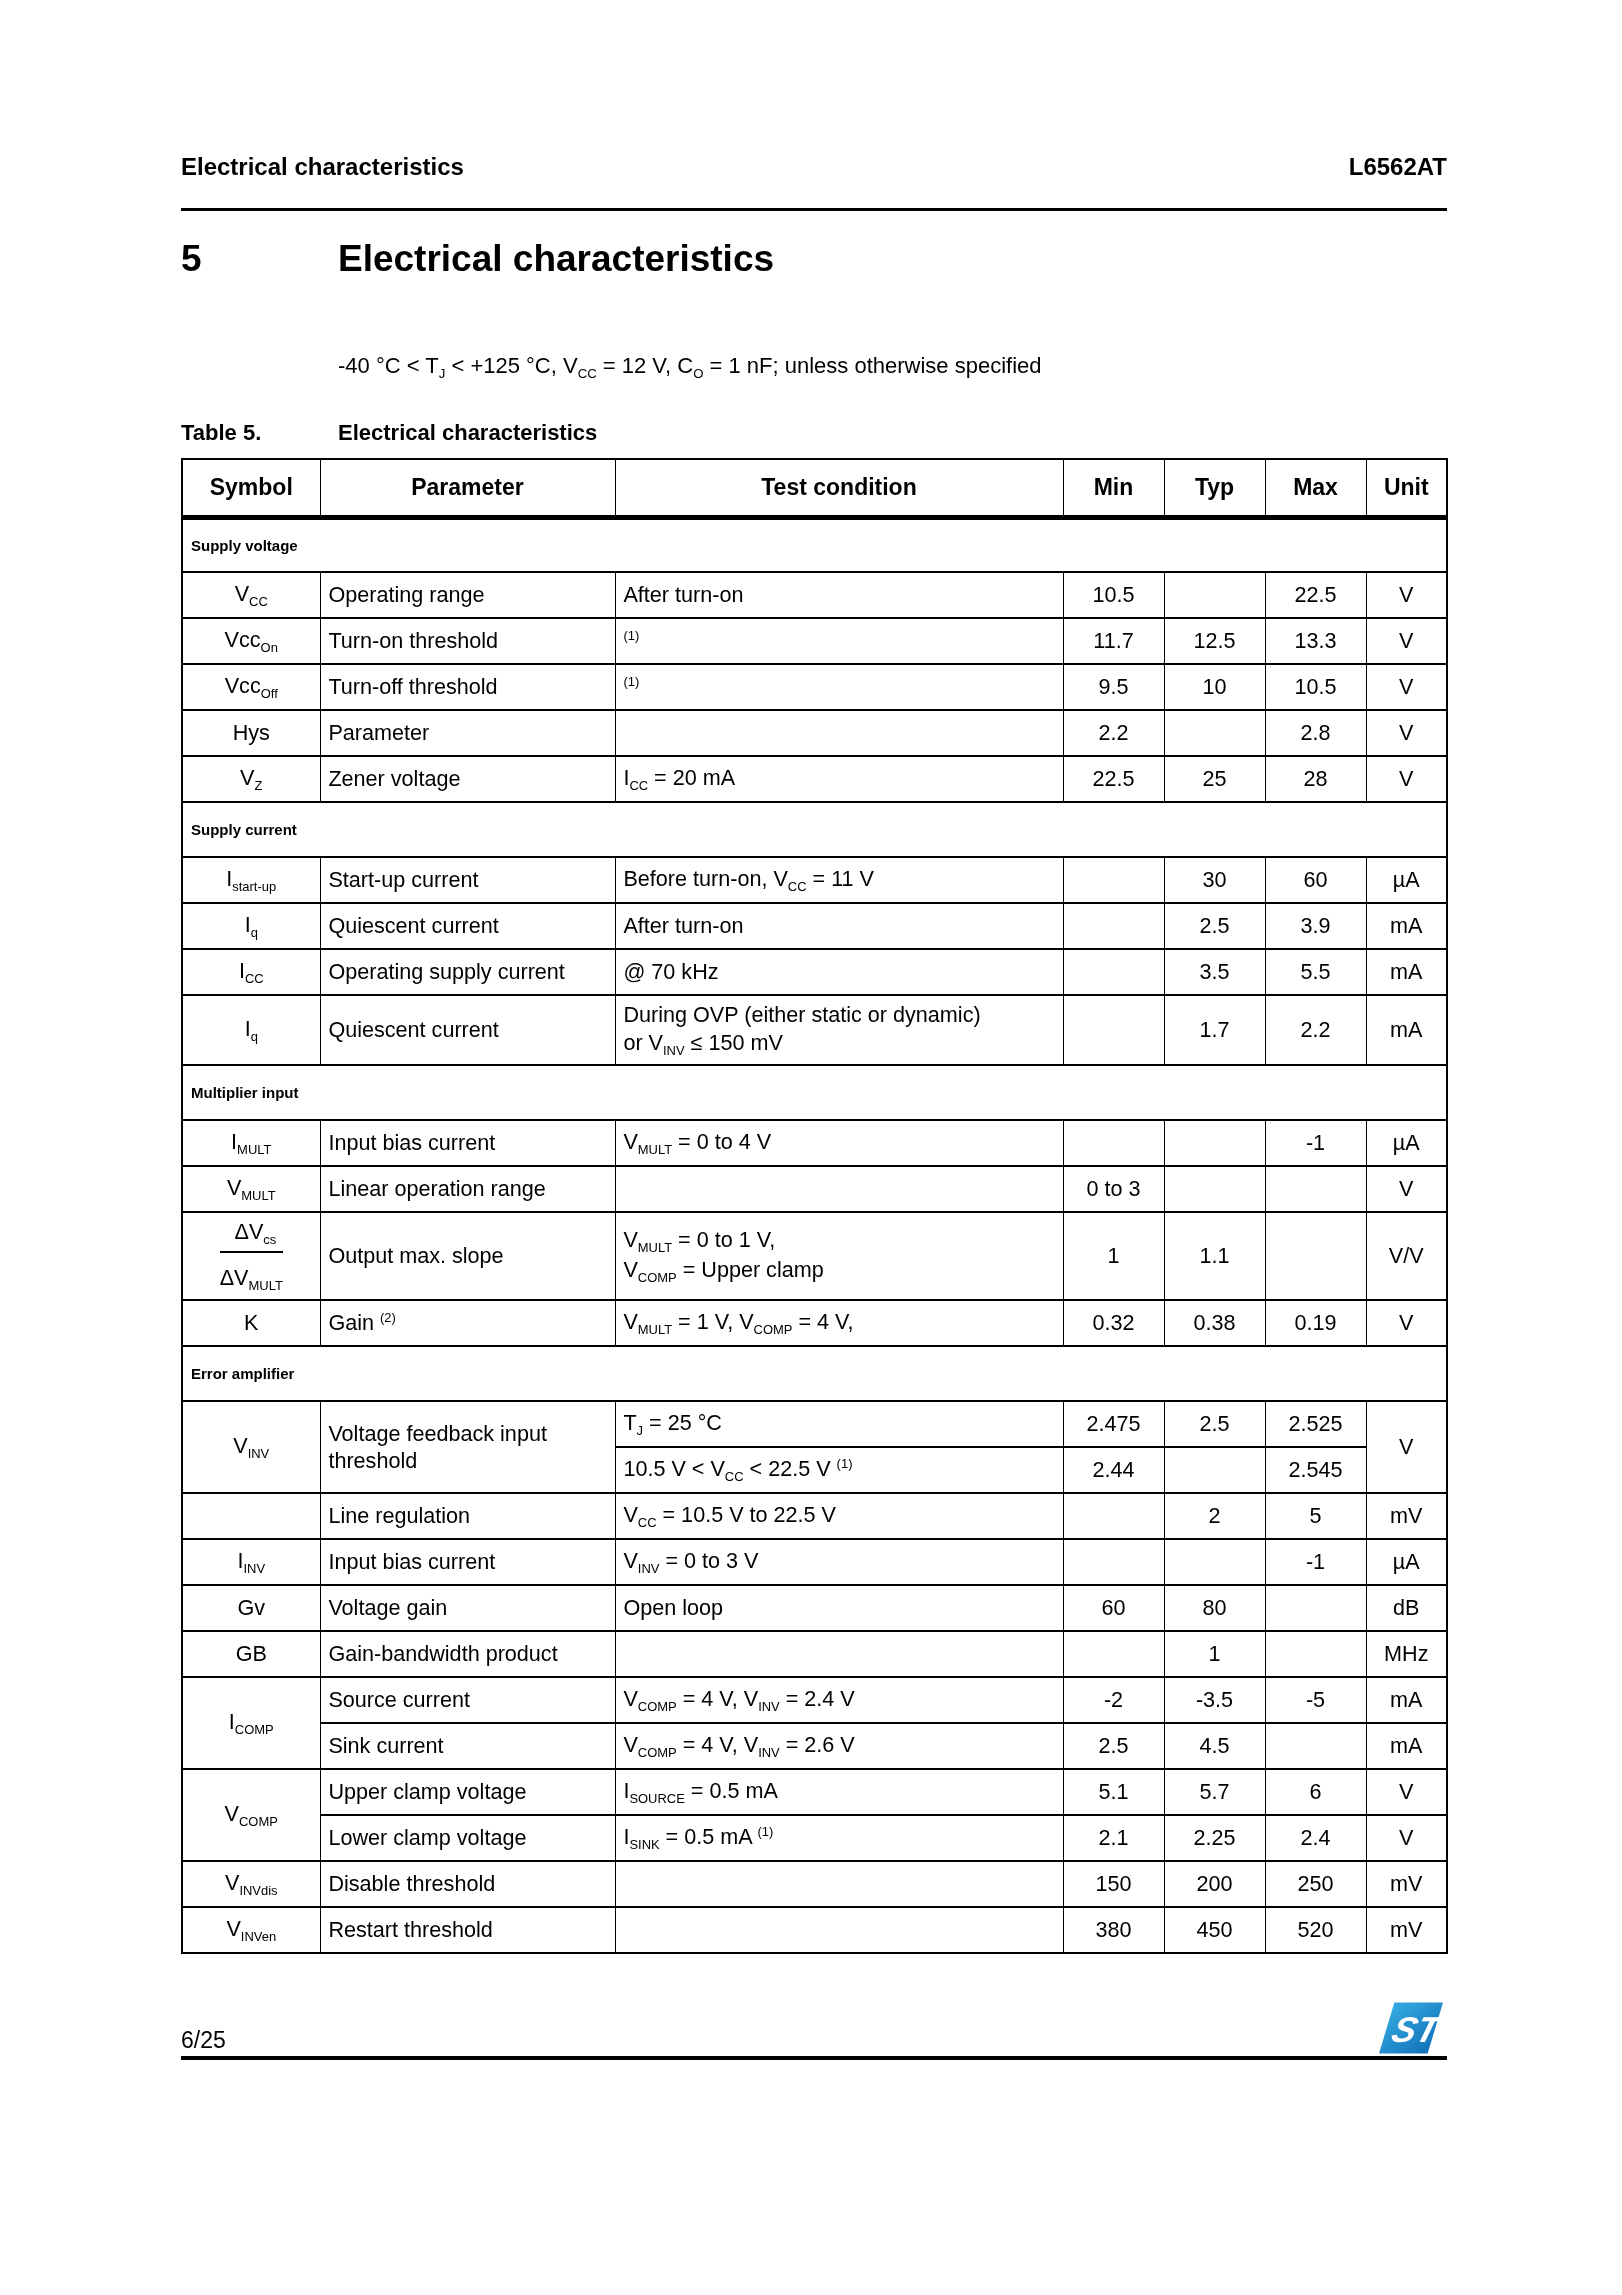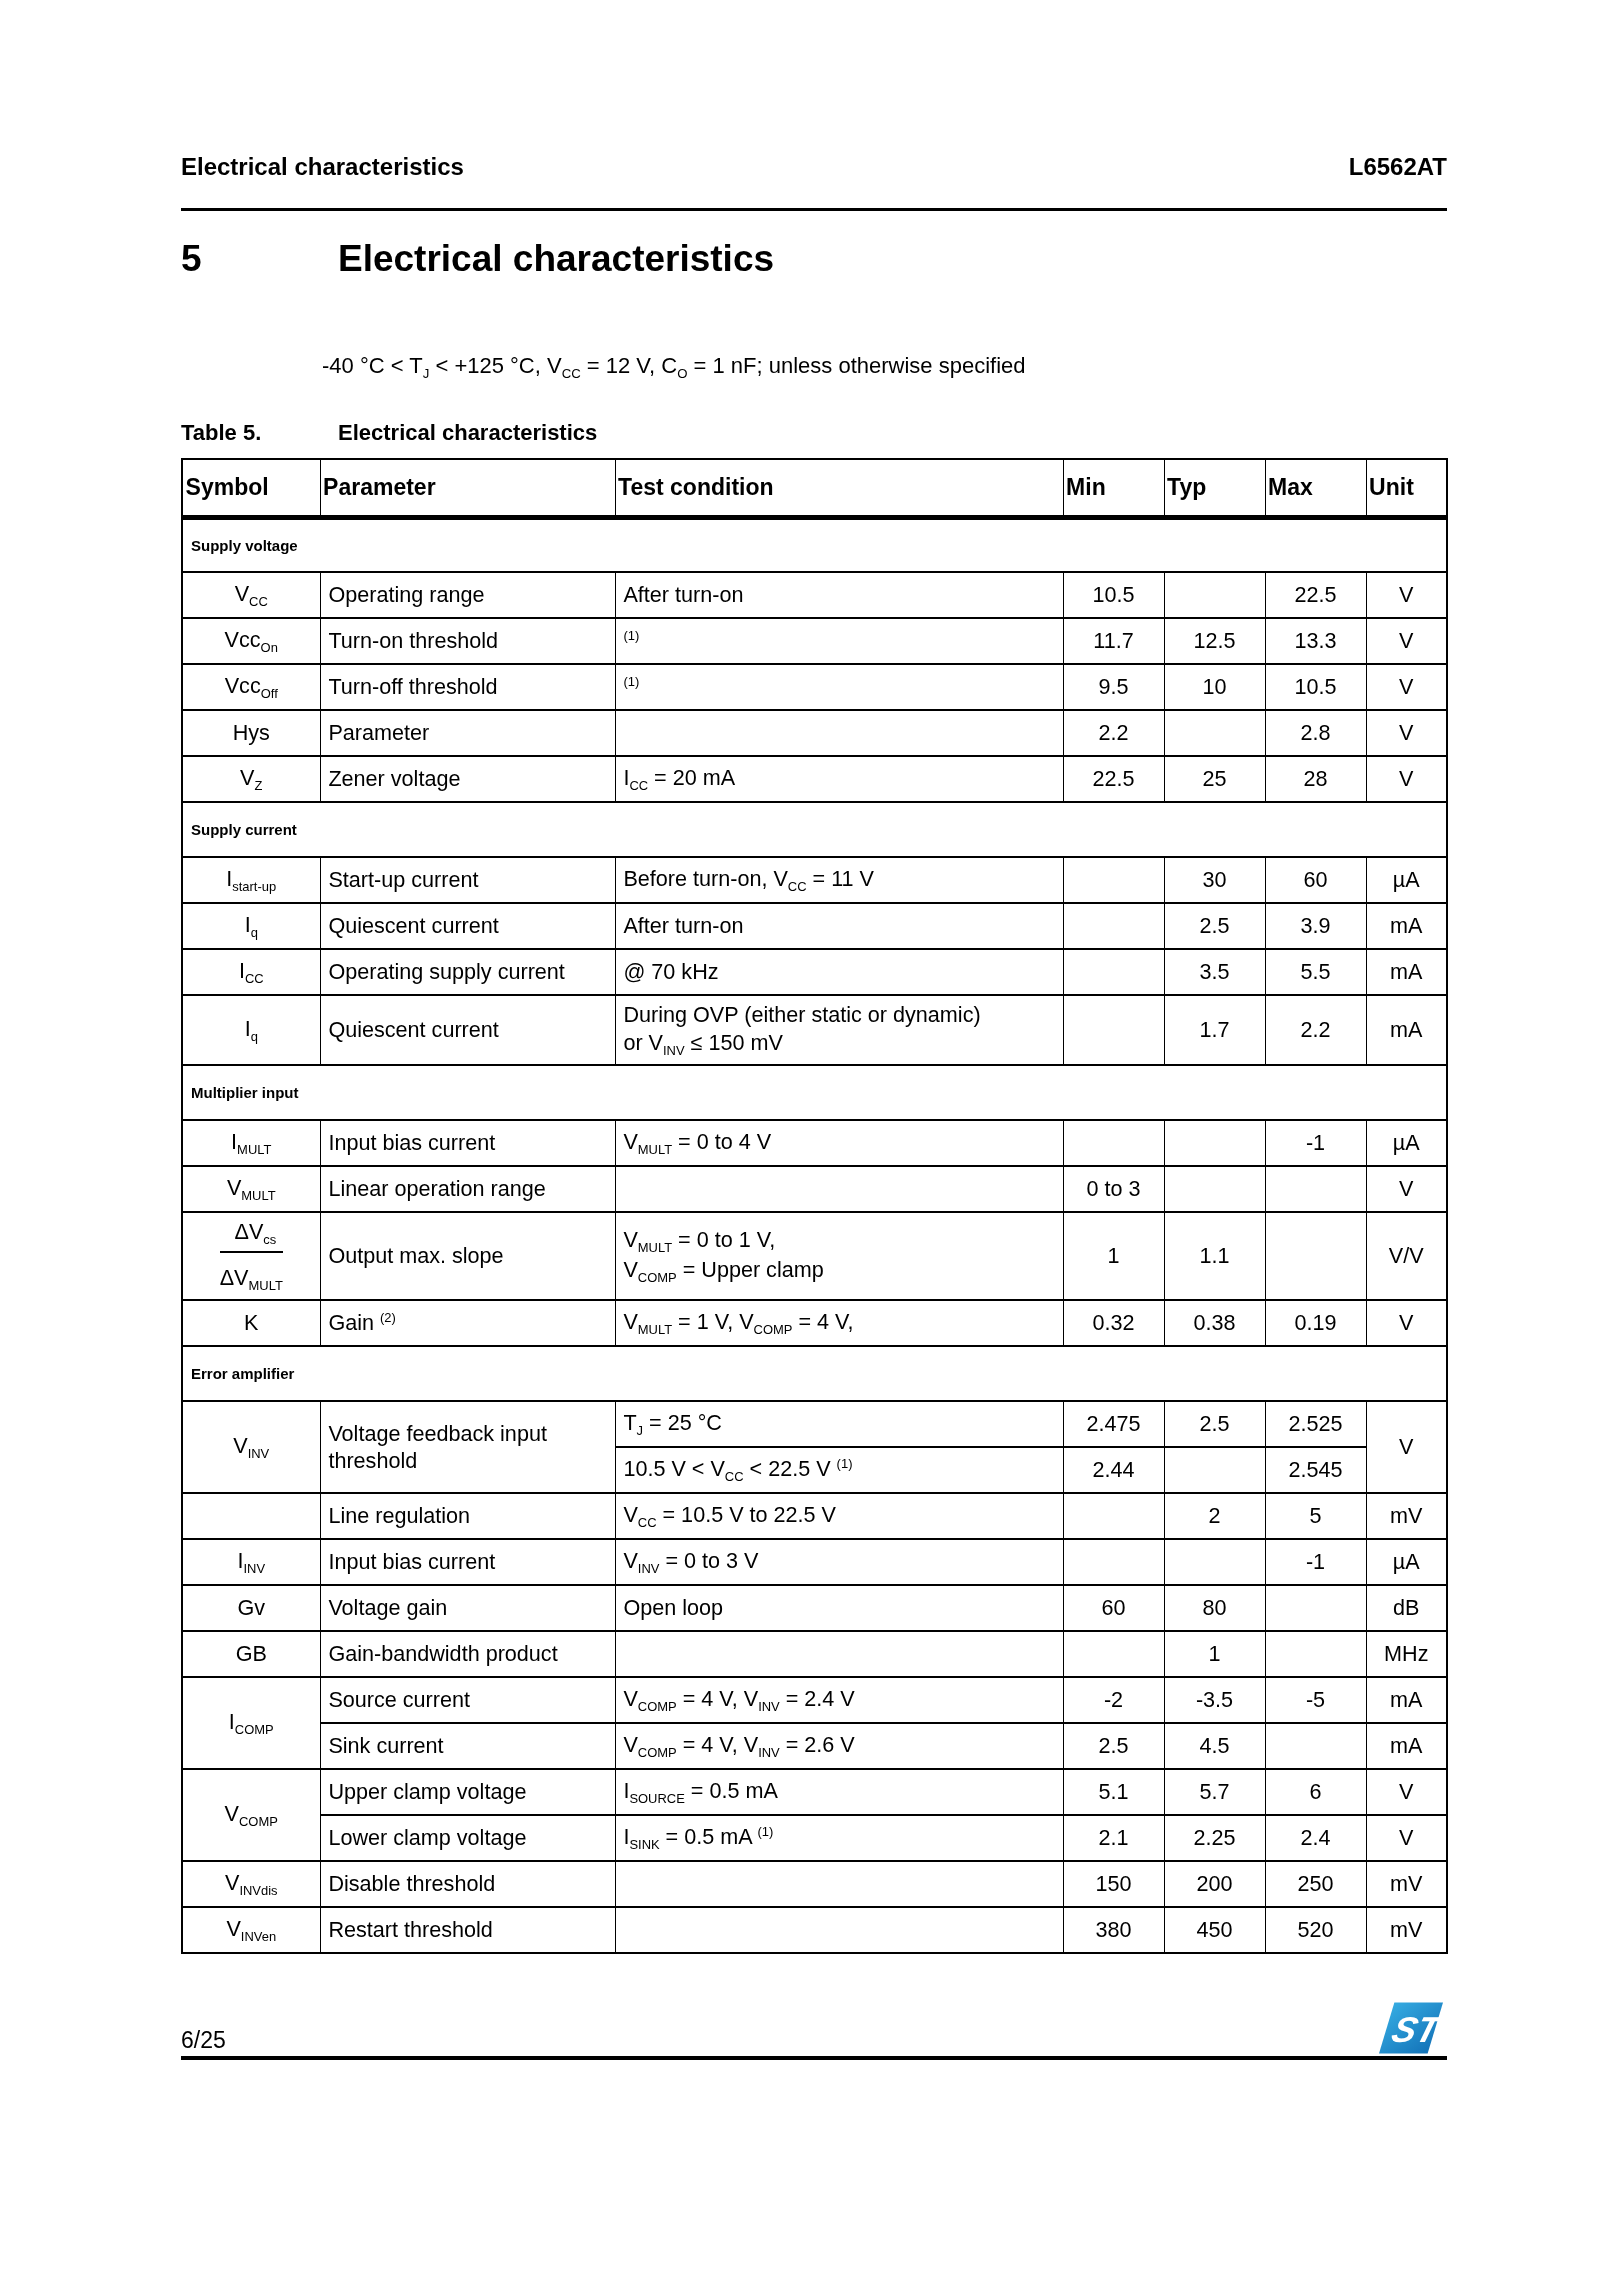--- a/index.html
+++ b/index.html
@@ -25,21 +25,21 @@
 
   
   .chapter {
     position: absolute; top: 238px; left: 181px;
     font-size: 37px; font-weight: bold; display: flex;
   }
   .chapter .num { width: 157px; }
 
   
   .conditions {
-    position: absolute; top: 353px; left: 322px;
+    position: absolute; top: 353px; left: 338px;
     font-size: 22px;
   }
 
   
   .caption {
     position: absolute; top: 420px; left: 181px;
     font-size: 22px; font-weight: bold; display: flex;
   }
   .caption .lbl { width: 157px; }
 
@@ -60,21 +60,21 @@
 
   th, td {
     border: 1.3px solid #000;
     border-top-width: 2px; border-bottom-width: 2px;
     vertical-align: middle;
     padding: 5.2px 7.9px;
     line-height: 1.28;
   }
   thead th {
     height: 58px; font-size: 23px; font-weight: bold;
-    text-align: left; padding: 3.9px 2.6px;
+    text-align: center; padding: 3.9px 2.6px;
     border-bottom-width: 5.2px;
   }
   tbody td { height: 46px; }
   tr.section td {
     height: 55px; font-weight: bold; font-size: 15px;
     text-align: left; padding-left: 8px;
   }
   td.ac { text-align: center; padding-left: 2.6px; padding-right: 2.6px; }
   td.al { text-align: left; }
 

